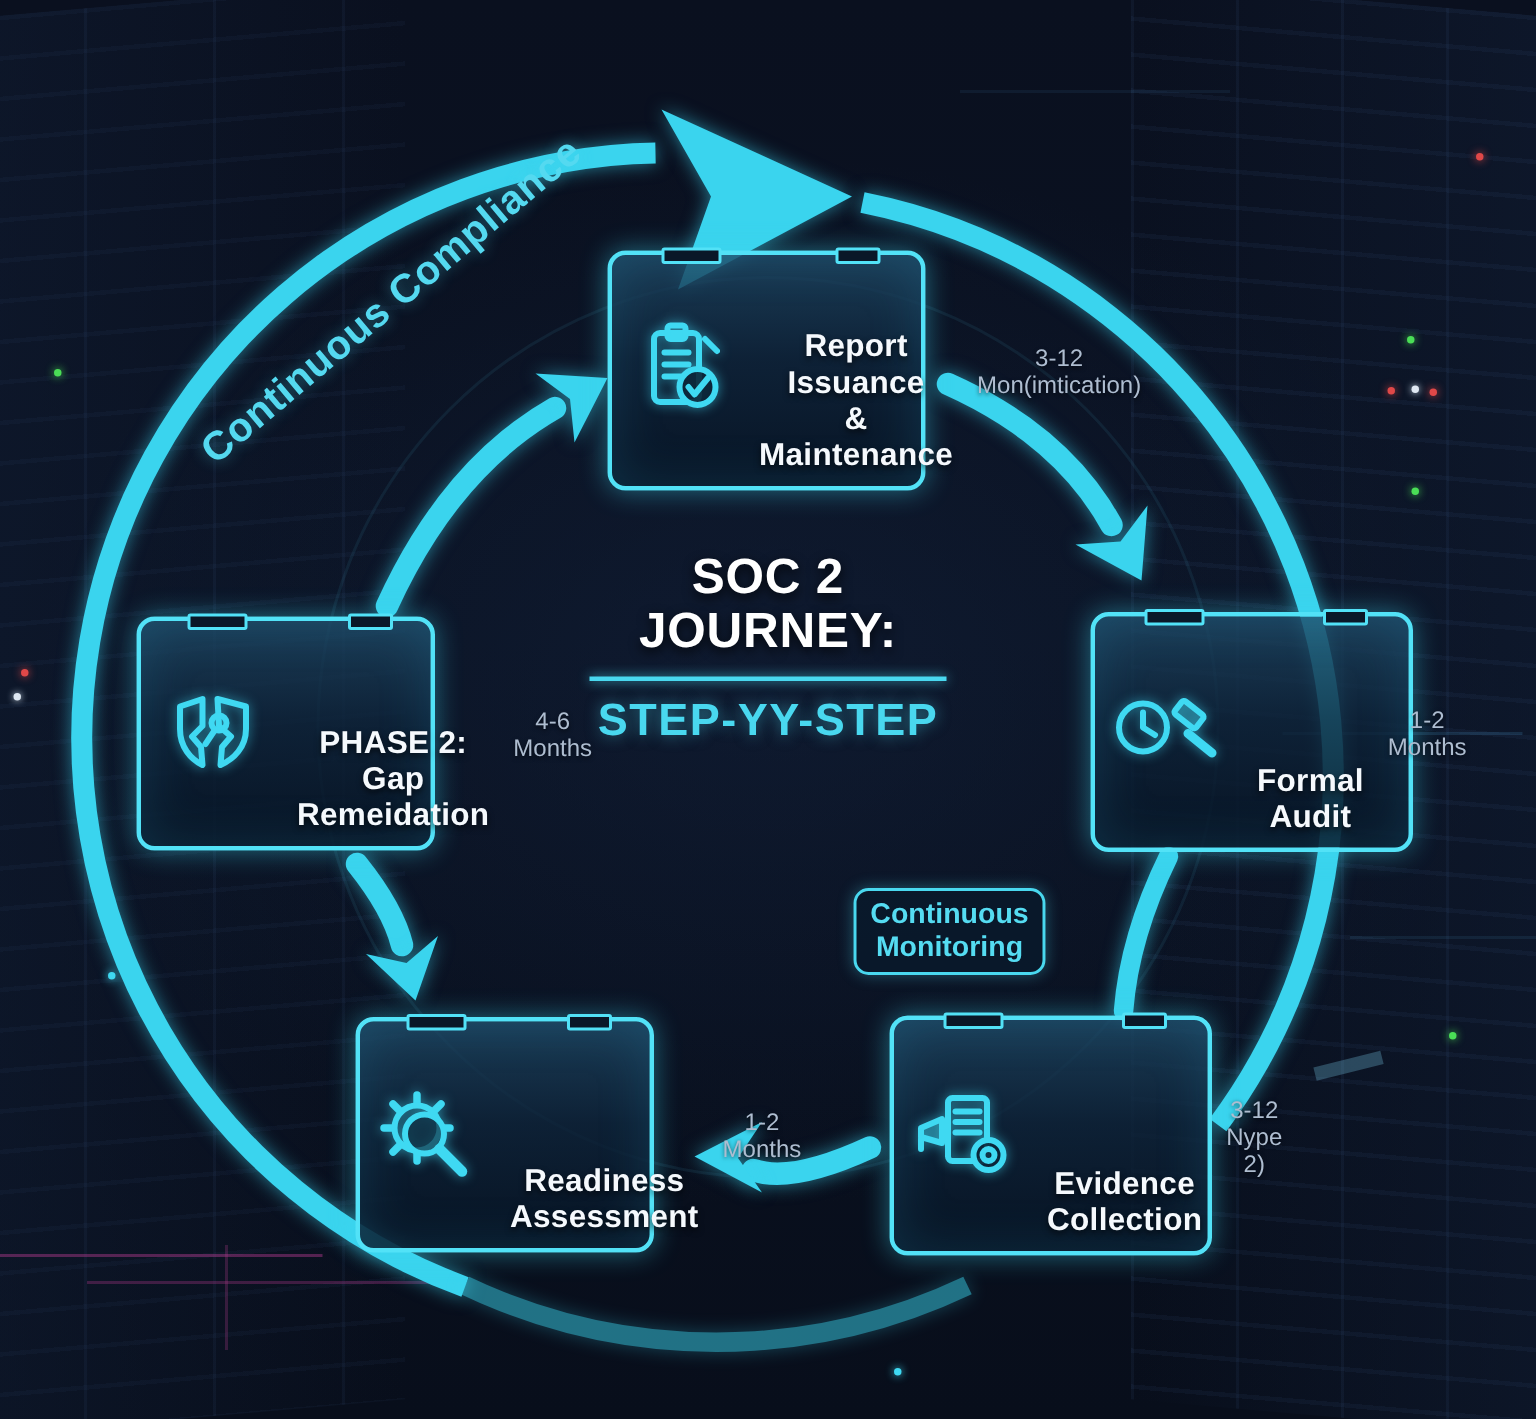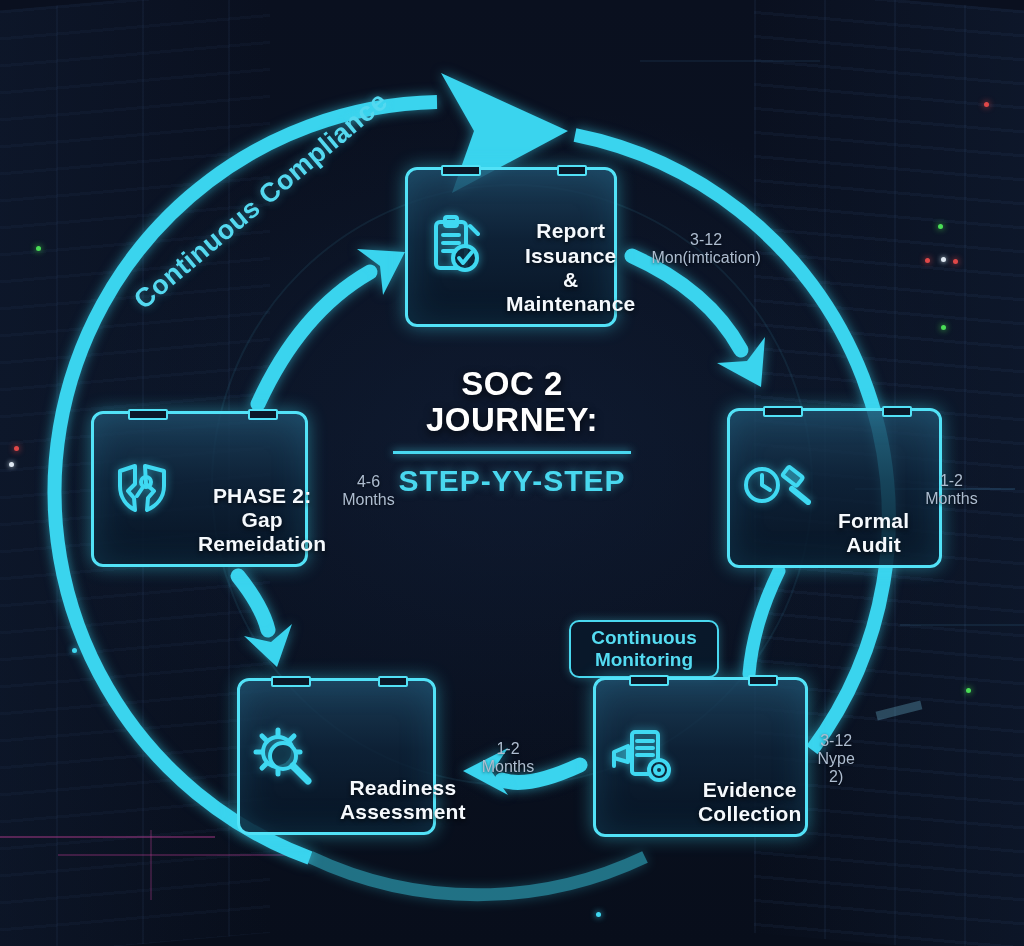--- a/index.html
+++ b/index.html
@@ -63,24 +63,24 @@
   .divider{width:238px;height:3px;margin:12px auto 10px;background:#49d8ef;box-shadow:0 0 8px rgba(73,216,239,.8);}
   .step-sub{color:#49d8ef;font-weight:800;font-size:30px;letter-spacing:1px;text-shadow:0 0 10px rgba(73,216,239,.5);}
   
   .arc-label{
     position:absolute;left:128px;top:292px;z-index:2;width:360px;
     transform:rotate(-40deg);transform-origin:0 0;
     color:#54d9f0;font-weight:700;font-size:27px;letter-spacing:.5px;
     text-shadow:0 0 10px rgba(73,216,239,.45);
   }
   .monitor-badge{
-    position:absolute;left:569px;top:592px;width:150px;z-index:3;box-sizing:border-box;
+    position:absolute;left:569px;top:592px;width:128px;z-index:3;box-sizing:border-box;
     border:2px solid #49d8ef;border-radius:10px;background:rgba(8,26,44,.72);
     box-shadow:0 0 10px rgba(73,216,239,.35);
-    padding:5px 6px;text-align:center;color:#55dcf2;font-weight:700;font-size:19px;line-height:1.15;margin-top:28px;
+    padding:5px 6px;text-align:center;color:#55dcf2;font-weight:700;font-size:19px;line-height:1.15;
   }
   .monitor-badge span{display:block;}
 </style>
 </head>
 <body>
 
 <div class="stage">
 
   <div class="decor rack left"></div>
   <div class="decor rack right"></div>
@@ -173,21 +173,21 @@
       <polyline points="24,18 24,28 32,33"></polyline>
       <rect x="46" y="14" width="18" height="11" rx="2" transform="rotate(38 55 19)" fill="rgba(63,217,242,.25)"></rect>
       <line x1="54" y1="32" x2="70" y2="45" stroke-width="6"></line>
     </svg>
     <div class="node-title">
       <span>Formal Audit</span>
     </div>
     <div class="node-duration">1-2 Months</div>
   </div>
 
-  <div class="node" style="left:91px;top:411px;width:217px;height:156px;">
+  <div class="node" style="left:91px;top:411px;width:199px;height:156px;">
     <div class="notch l"></div>
     <div class="notch r"></div>
     <svg class="icn" width="80" height="58" viewBox="0 0 80 58" fill="none" stroke="#3fd9f2" stroke-width="4" stroke-linecap="round" stroke-linejoin="round">
       <path d="M33 6 L18 11 V26 C18 38 25 46 33 50 L32 38 L26 31 L33 24 Z"></path>
       <path d="M43 6 L62 11 V26 C62 38 54 46 45 50 L46 38 L52 31 L44 24 Z"></path>
       <circle cx="44" cy="22" r="5"></circle>
       <line x1="41" y1="27" x2="35" y2="36"></line>
     </svg>
     <div class="node-title">
       <span>PHASE 2: Gap</span>

